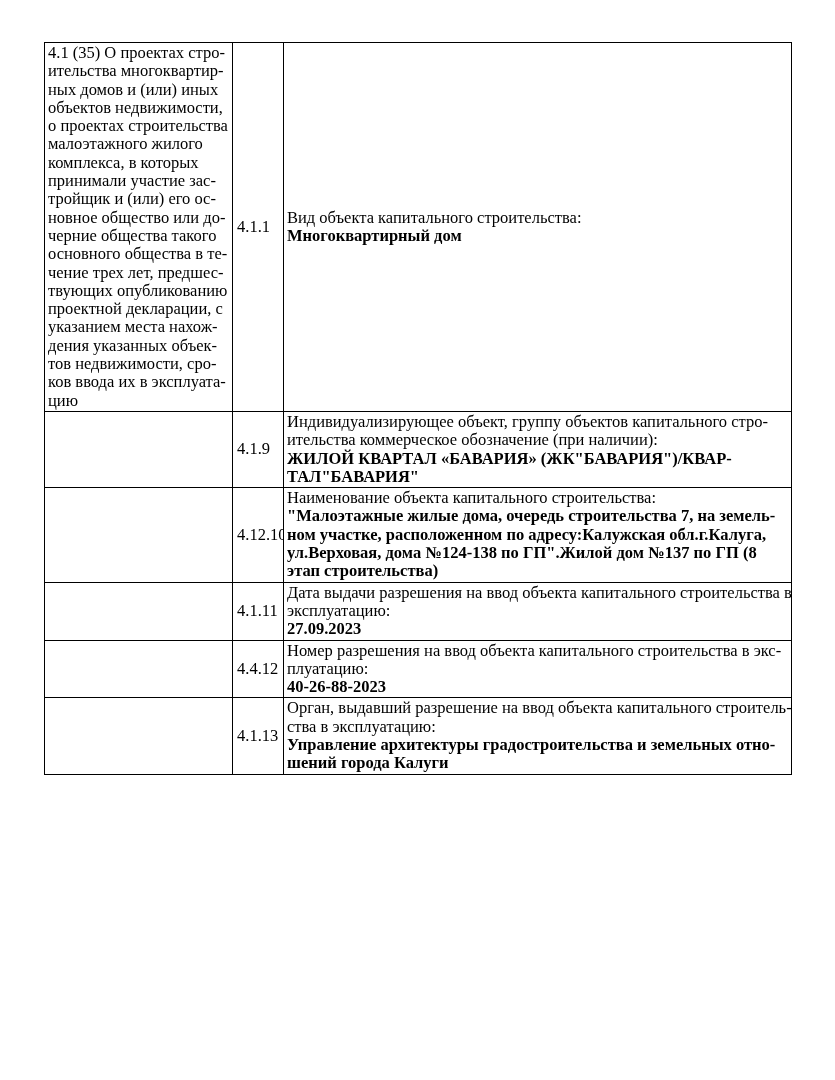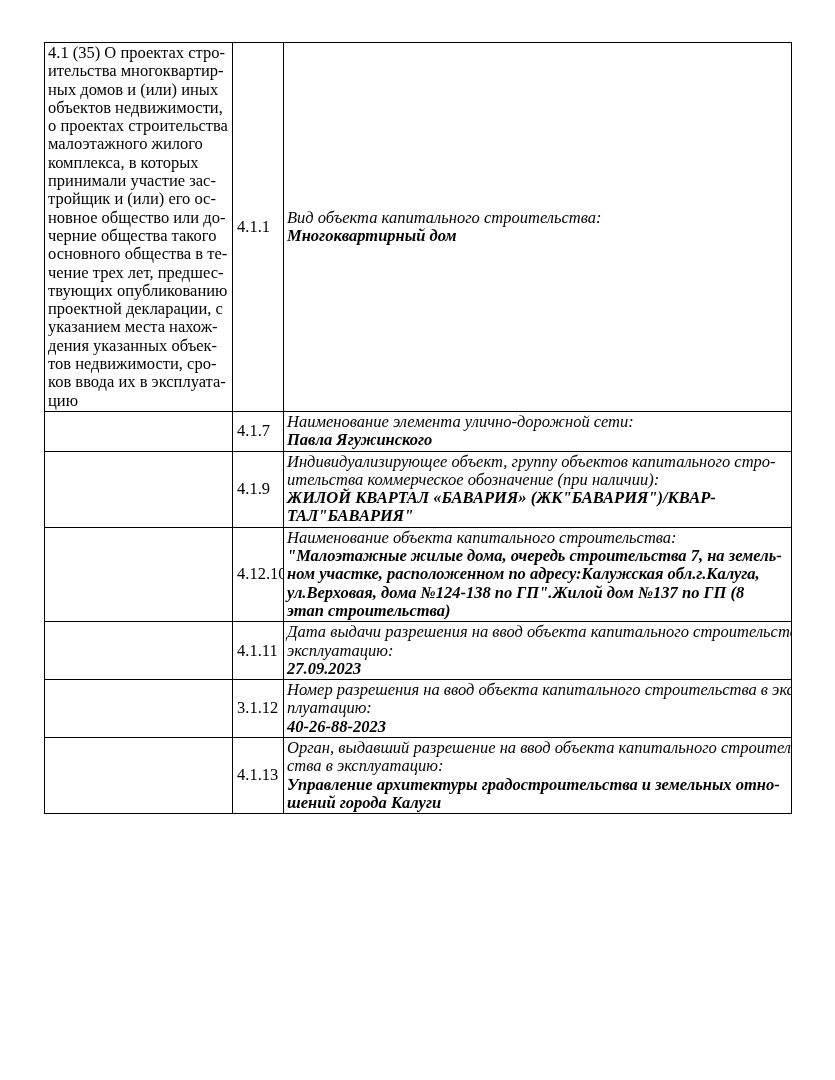--- a/index.html
+++ b/index.html
@@ -42,21 +42,20 @@
   .desc-text {
     white-space: pre;
   }
   td.cell-num {
     vertical-align: middle;
     padding-left: 4px;
   }
   td.cell-content {
     vertical-align: middle;
     padding: 1px 2px 1px 3px;
-    font-style: italic;
   }
   .field-label {
     white-space: pre;
   }
   .field-value {
     white-space: pre;
     font-weight: bold;
   }
   .value-prefix {
     font-weight: normal;
@@ -99,30 +98,20 @@
     <td class="cell-num"><span>4.1.1</span></td>
     <td class="cell-content">
       <div class="field-label">Вид объекта капитального строительства:</div>
       <div class="field-value"><span class="value-prefix"></span><span>Многоквартирный дом</span></div>
     </td>
   </tr>
         <tr>
     <td class="cell-desc">
       <div class="desc-text"></div>
     </td>
-    <td class="cell-num"><span>4.1.7</span></td>
-    <td class="cell-content">
-      <div class="field-label">Наименование элемента улично-дорожной сети:</div>
-      <div class="field-value"><span class="value-prefix"></span><span>Павла Ягужинского</span></div>
-    </td>
-  </tr>
-        <tr>
-    <td class="cell-desc">
-      <div class="desc-text"></div>
-    </td>
     <td class="cell-num"><span>4.1.9</span></td>
     <td class="cell-content">
       <div class="field-label">Индивидуализирующее объект, группу объектов капитального стро-
 ительства коммерческое обозначение (при наличии):</div>
       <div class="field-value"><span class="value-prefix"></span><span>ЖИЛОЙ КВАРТАЛ «БАВАРИЯ» (ЖК"БАВАРИЯ")/КВАР-
 ТАЛ"БАВАРИЯ"</span></div>
     </td>
   </tr>
         <tr>
     <td class="cell-desc">
@@ -145,21 +134,21 @@
     <td class="cell-content">
       <div class="field-label">Дата выдачи разрешения на ввод объекта капитального строительства в
 эксплуатацию:</div>
       <div class="field-value"><span class="value-prefix"></span><span>27.09.2023</span></div>
     </td>
   </tr>
         <tr>
     <td class="cell-desc">
       <div class="desc-text"></div>
     </td>
-    <td class="cell-num"><span>3.1.12</span></td>
+    <td class="cell-num"><span>4.4.12</span></td>
     <td class="cell-content">
       <div class="field-label">Номер разрешения на ввод объекта капитального строительства в экс-
 плуатацию:</div>
       <div class="field-value"><span class="value-prefix"></span><span>40-26-88-2023</span></div>
     </td>
   </tr>
         <tr>
     <td class="cell-desc">
       <div class="desc-text"></div>
     </td>

